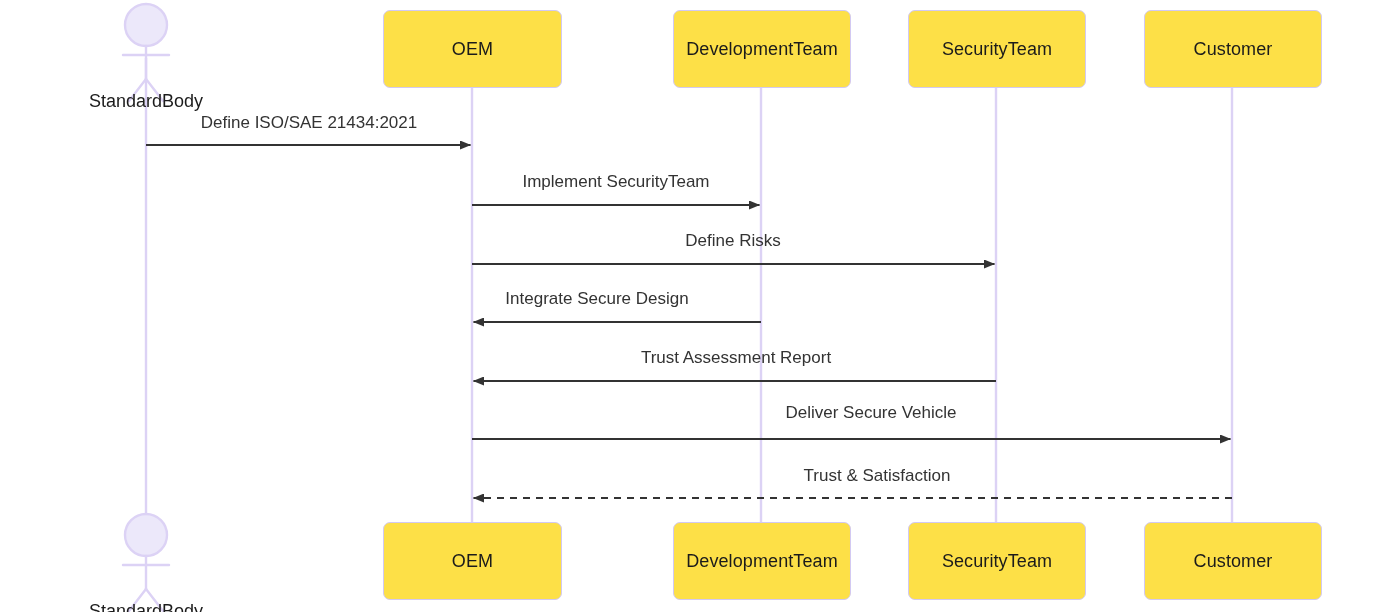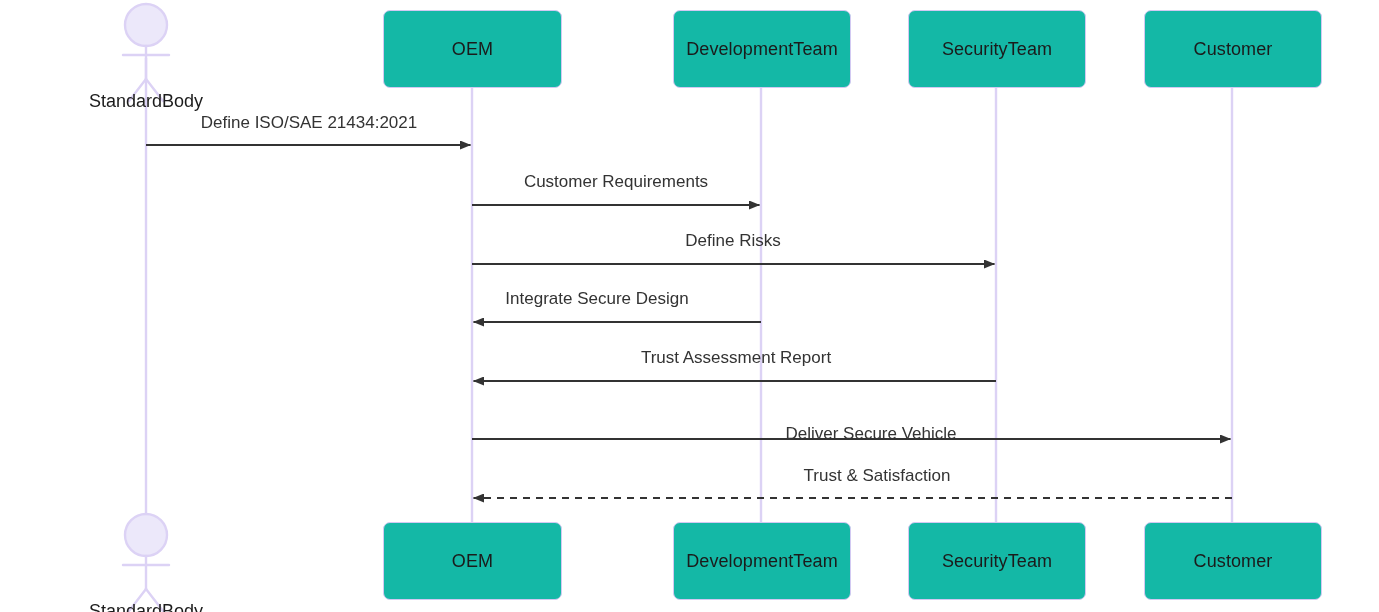--- a/index.html
+++ b/index.html
@@ -2,21 +2,21 @@
 <html><head>
 <meta charset="utf-8">
 <style>
   html,body{margin:0;padding:0;background:#ffffff;}
   body{width:1379px;height:612px;overflow:hidden;
        font-family:"Liberation Sans","DejaVu Sans",sans-serif;}
   #stage{position:relative;width:1379px;height:612px;background:#fff;}
   #svg-layer{position:absolute;left:0;top:0;width:1379px;height:612px;}
   .pbox{position:absolute;box-sizing:border-box;border-radius:7px;
         display:flex;align-items:center;justify-content:center;
-        background:#14b8a6;border:1px solid #D2C9F2;}
+        background:#fde047;border:1px solid #D2C9F2;}
   .pbox-label{font-size:18px;color:#1b1b1b;letter-spacing:.1px;white-space:nowrap;}
   .actor-label{position:absolute;font-size:18px;color:#1b1b1b;white-space:nowrap;
                transform:translateX(-50%);text-align:left;}
   .msg-label{position:absolute;font-size:17px;color:#333333;white-space:nowrap;
              transform:translateX(-50%);text-align:right;}
 </style>
 </head>
 <body>
 
 <div id="stage">
@@ -87,21 +87,21 @@
         <span class="pbox-label">Customer</span>
       </div>
       <div class="pbox" style="left: 1144px; top: 522px; width: 178px; height: 78px;">
         <span class="pbox-label">Customer</span>
       </div>
     </div>
   <div id="labels-layer">
       <div class="actor-label" style="left: 146px; top: 91px;">StandardBody</div>
       <div class="actor-label" style="left: 146px; top: 601px;">StandardBody</div>
       <div class="msg-label" style="left: 309px; top: 113px;">Define ISO/SAE 21434:2021</div>
-      <div class="msg-label" style="left: 616px; top: 172px;">Customer Requirements</div>
+      <div class="msg-label" style="left: 616px; top: 172px;">Implement SecurityTeam</div>
       <div class="msg-label" style="left: 733px; top: 231px;">Define Risks</div>
       <div class="msg-label" style="left: 597px; top: 289px;">Integrate Secure Design</div>
       <div class="msg-label" style="left: 736px; top: 348px;">Trust Assessment Report</div>
-      <div class="msg-label" style="left: 851px; top: 424px; padding-left: 40px;">Deliver Secure Vehicle</div>
+      <div class="msg-label" style="left: 851px; top: 403px; padding-left: 40px;">Deliver Secure Vehicle</div>
       <div class="msg-label" style="left: 853px; top: 466px; margin-left: 24px;">Trust &amp; Satisfaction</div>
     </div>
 
 </div>
 
 </body></html>

